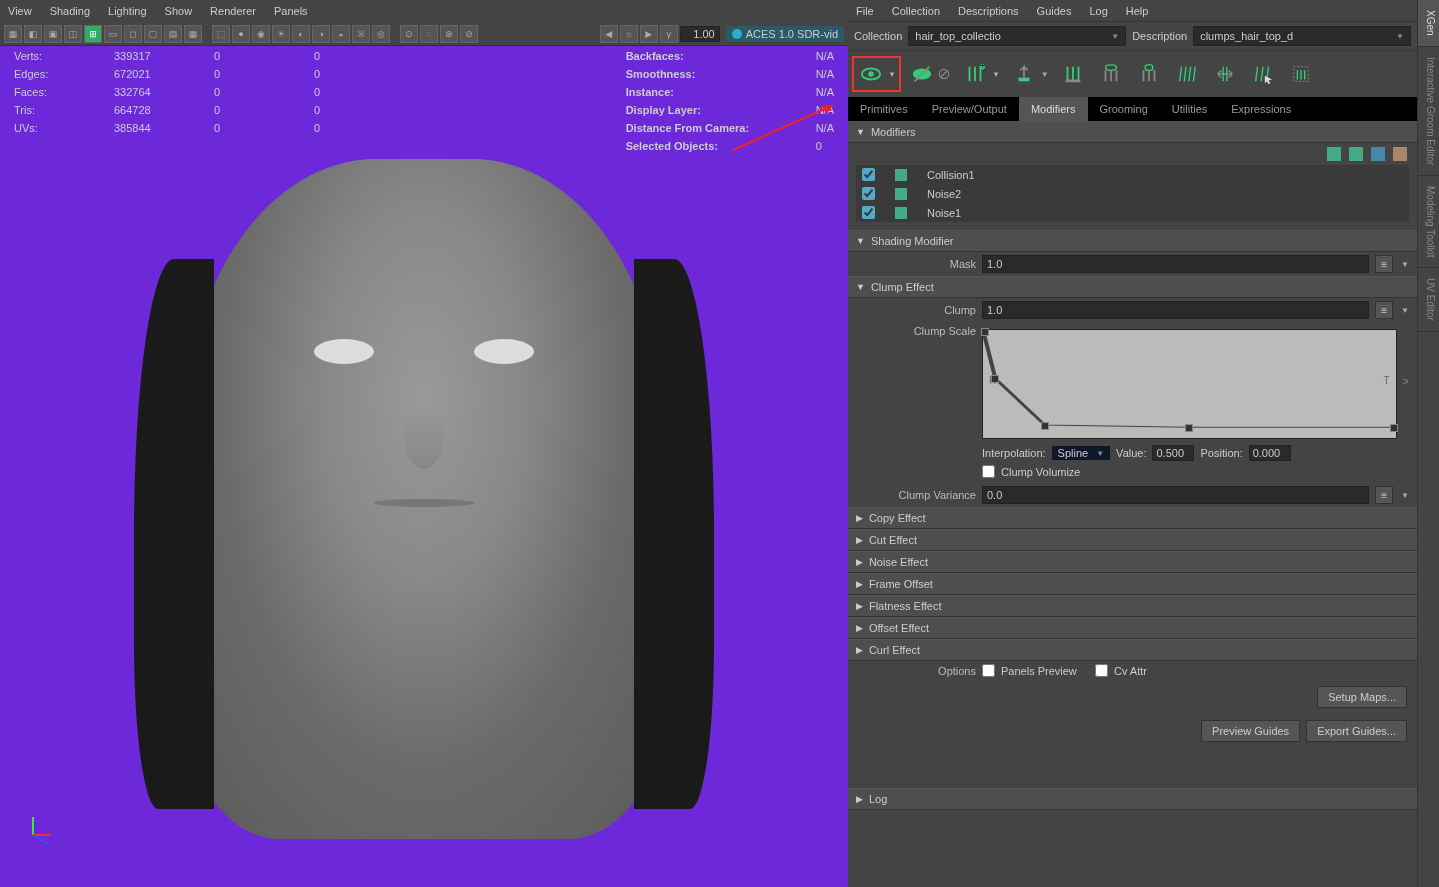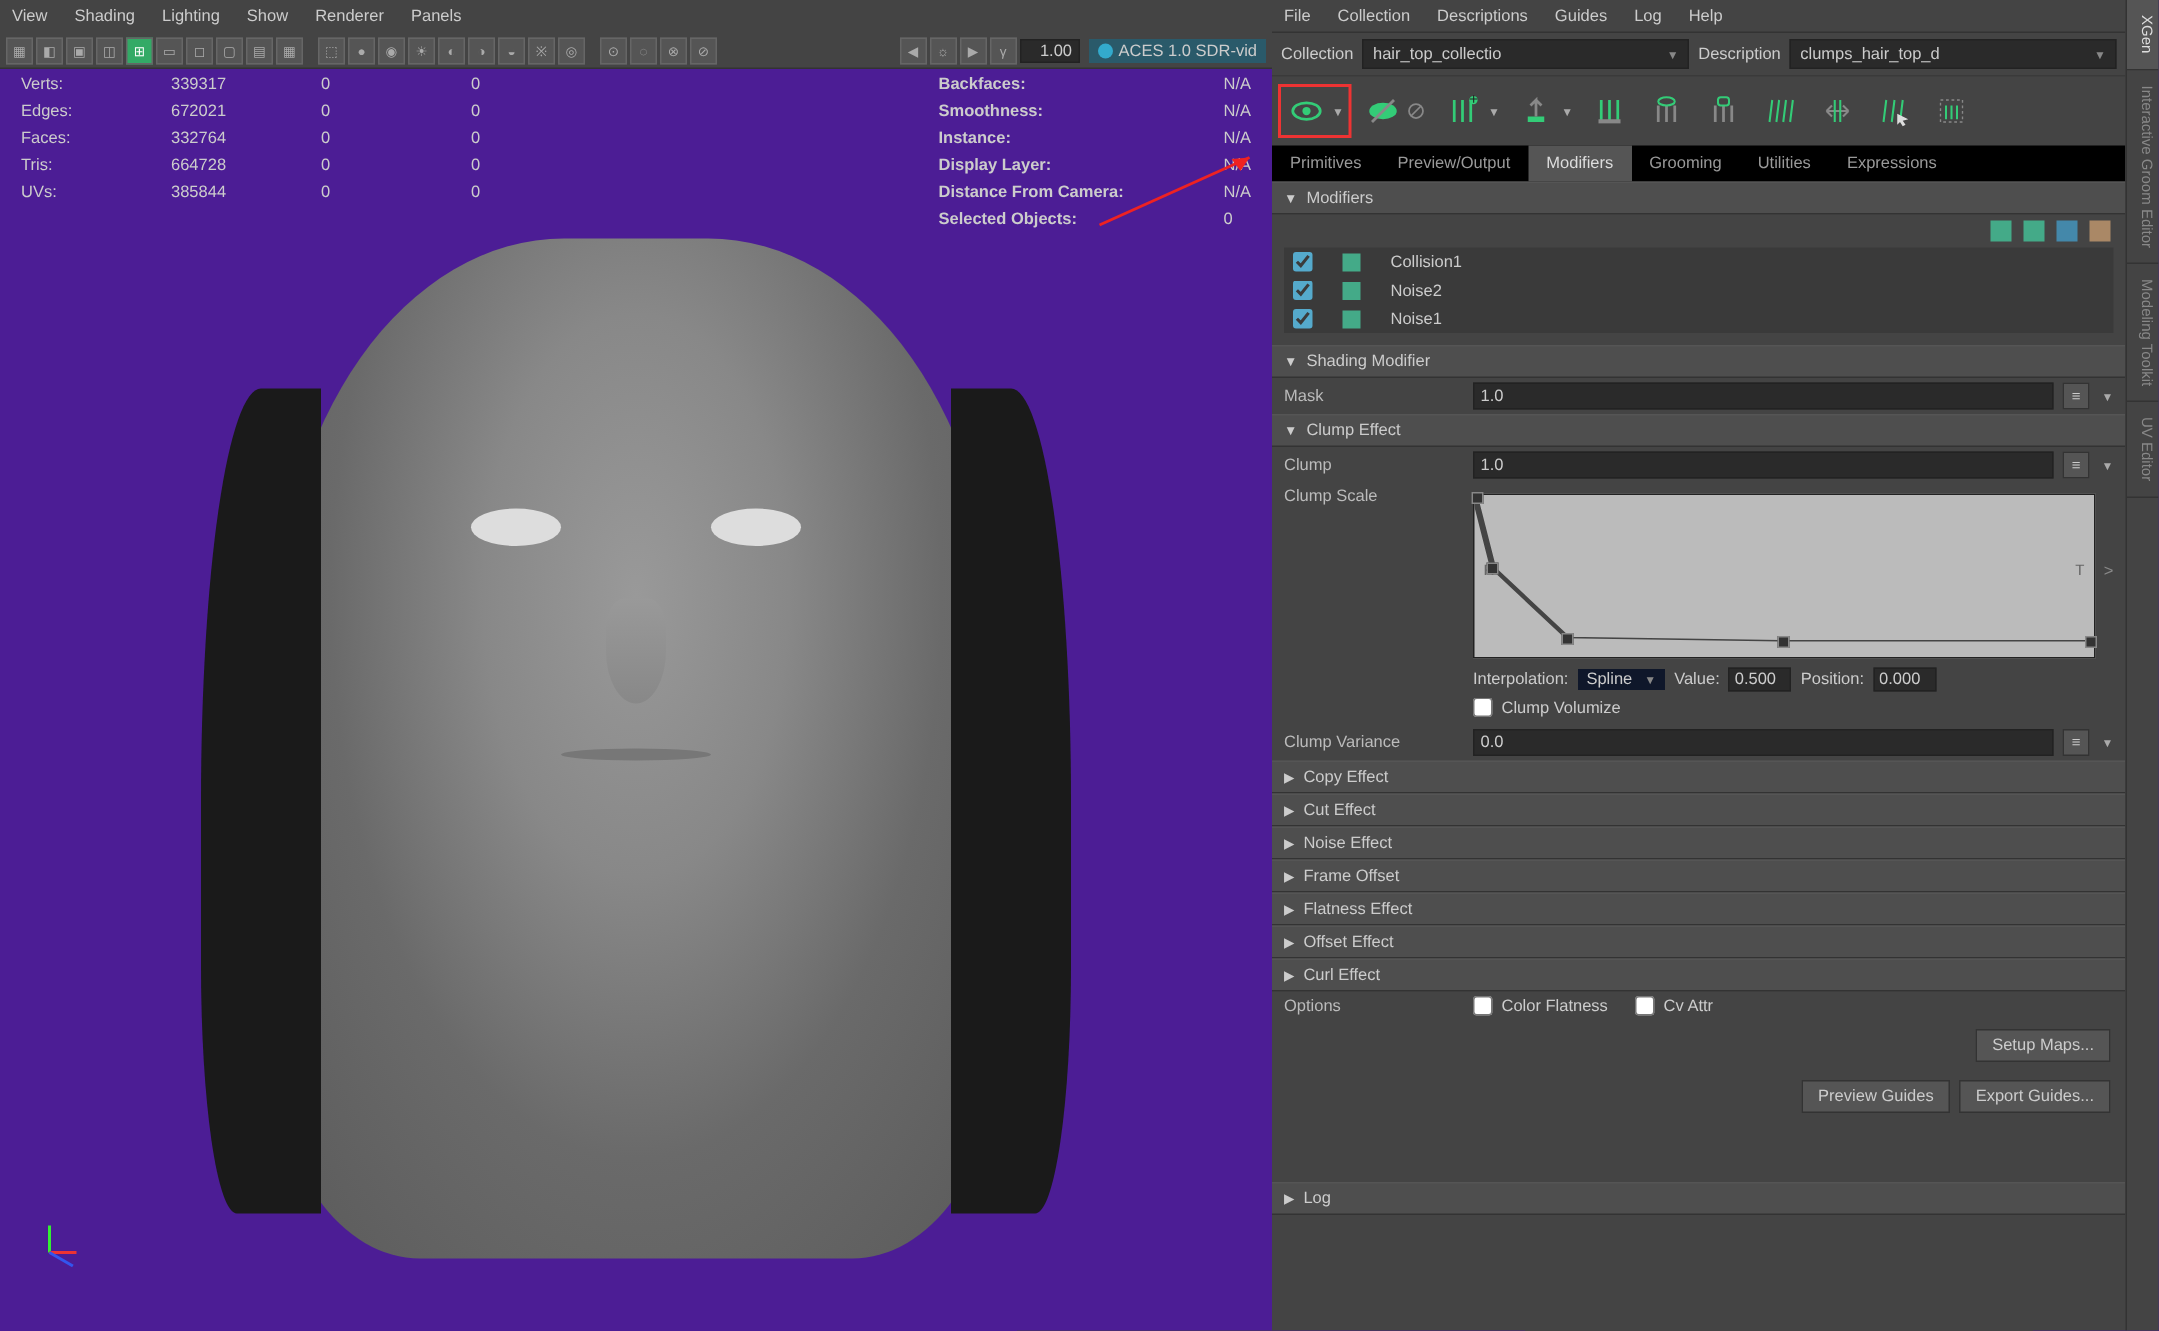--- a/index.html
+++ b/index.html
@@ -1,17 +1,17 @@
 <!DOCTYPE html>
 <html><head>
 <meta charset="utf-8">
 <style>
 * { margin:0; padding:0; box-sizing:border-box; font-family:Arial,sans-serif; font-size:11px; color:#ccc; }
 body { background:#444; width:1439px; height:887px; overflow:hidden; display:flex; }
-.viewport-area { width:848px; height:887px; background:#4c1d95; position:relative; }
+.viewport-area { width:848px; height:887px; background:#6d28d9; position:relative; }
 .vp-menubar { height:22px; background:#444; display:flex; align-items:center; padding:0 8px; gap:18px; }
 .vp-menubar span { cursor:pointer; }
 .vp-toolbar { height:24px; background:#444; display:flex; align-items:center; padding:0 4px; gap:2px; border-bottom:1px solid #333; }
 .tb-icon { width:18px; height:18px; background:#555; border:1px solid #666; display:inline-flex; align-items:center; justify-content:center; cursor:pointer; font-size:9px; color:#aaa; }
 .tb-icon.on { background:#3a6; color:#fff; }
 .vp-stats { position:absolute; top:50px; left:14px; right:14px; display:flex; justify-content:space-between; font-size:11px; }
 .stat-col { display:flex; flex-direction:column; gap:6px; }
 .stat-row { display:flex; gap:40px; }
 .stat-row .lbl { width:60px; font-weight:normal; }
 .stat-row .v { width:60px; }
@@ -57,21 +57,21 @@
 .section-hdr { background:#4e4e4e; padding:4px 8px; display:flex; align-items:center; gap:6px; border-top:1px solid #555; border-bottom:1px solid #333; cursor:pointer; }
 .section-hdr .tri { font-size:9px; }
 .mini-icons { display:flex; justify-content:flex-end; gap:8px; padding:4px 10px; }
 .mini-icons span { width:14px; height:14px; background:#5a7a8a; display:inline-block; cursor:pointer; }
 .mod-list { background:#3a3a3a; margin:0 8px 8px 8px; }
 .mod-item { display:flex; align-items:flex-end; gap:20px; padding:3px 6px; }
 .mod-item input[type=checkbox] { accent-color:#5ac; }
 .mod-item.selected { background:#3a7aaa; color:#fff; }
 .mod-icon { width:12px; height:12px; display:inline-block; }
 .field-row { display:flex; align-items:center; padding:3px 8px; gap:6px; }
-.field-row .flabel { width:120px; color:#bbb; }
+.field-row .flabel { width:120px; text-align:right; color:#bbb; }
 .field-row input[type=text] { flex:1; background:#2a2a2a; border:1px solid #222; color:#ccc; padding:2px 4px; height:18px; }
 .field-row .slider-btn { width:18px; height:18px; background:#555; border:1px solid #333; cursor:pointer; display:flex; align-items:center; justify-content:center; font-size:10px; }
 .curve-editor { background:#bbb; height:110px; margin:4px 0; position:relative; border:1px solid #222; }
 .curve-editor .pt { position:absolute; width:8px; height:8px; background:#333; border:1px solid #888; }
 .curve-editor .lbl-r { position:absolute; top:45px; left:6px; color:#666; font-size:10px; }
 .curve-editor .lbl-t { position:absolute; top:45px; right:6px; color:#666; font-size:10px; }
 .curve-line { position:absolute; top:0; left:0; width:100%; height:100%; }
 .interp-row { display:flex; align-items:center; gap:6px; padding:2px 0; font-size:10px; }
 .interp-row .dd { background:#0f172a; padding:1px 6px; display:flex; gap:8px; align-items:center; }
 .interp-row input { width:42px; background:#2a2a2a; border:1px solid #222; color:#ccc; padding:1px 3px; }
@@ -468,21 +468,21 @@
           <span>Offset Effect</span>
         </div>
       <div class="section-hdr">
           <span class="tri">▶</span>
           <span>Curl Effect</span>
         </div>
 
       <div class="field-row">
         <span class="flabel">Options</span>
         <input type="checkbox" style="">
-        <span>Color Flatness</span>
+        <span>Panels Preview</span>
         &nbsp;&nbsp;
         <input type="checkbox" style="">
         <span>Cv Attr</span>
       </div>
       <div class="btn-row">
           <div class="btn">Setup Maps...</div>
         </div>
       <div class="btn-row">
         <div class="btn">Preview Guides</div>
         <div class="btn">Export Guides...</div>

